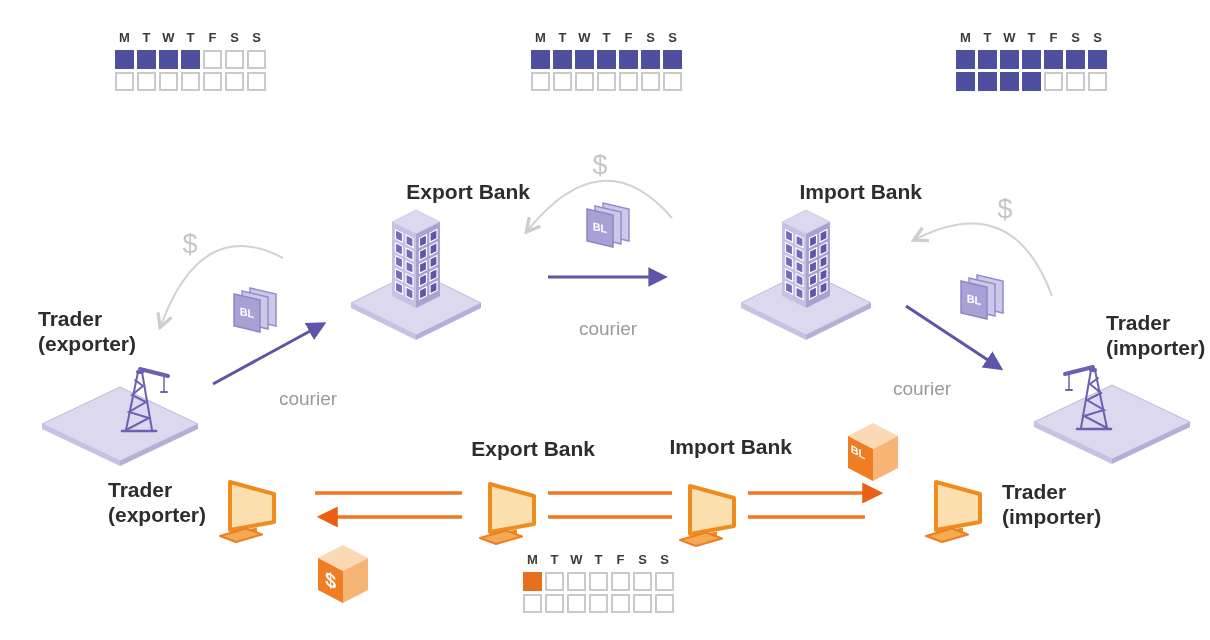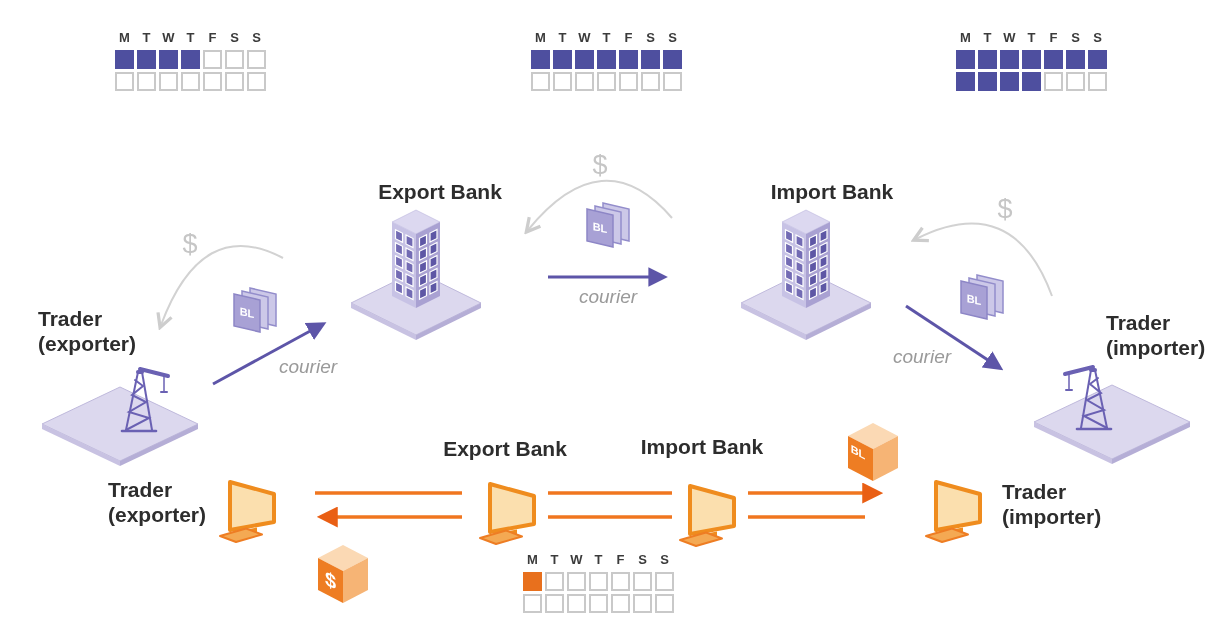--- a/index.html
+++ b/index.html
@@ -9,22 +9,22 @@
   
   .cal{position:absolute;}
   .cal-head{display:flex;gap:3px;margin-bottom:5px;}
   .cal-head span{width:19px;text-align:center;font-size:13px;font-weight:700;color:#3b3b3b;}
   .cal-row{display:flex;gap:3px;margin-bottom:3px;}
   .cal-cell{width:19px;height:19px;box-sizing:border-box;border:2px solid #c9c9c9;background:#fff;}
   .f-purple{background:#4e4f9f;border-color:#4e4f9f;}
   .f-orange{background:#e8701d;border-color:#e8701d;}
   
   .lbl{position:absolute;font-size:21px;font-weight:600;color:#2d2d2d;line-height:25px;white-space:nowrap;}
-  .lbl.center{text-align:center;}
-  .courier{position:absolute;font-style:italic;font-size:19px;color:#9a9a9a;width:100px;text-align:center;}
+  .lbl.center{text-align:right;}
+  .courier{position:absolute;font-size:19px;color:#9a9a9a;width:100px;text-align:center;margin-top:32px;}
   svg{position:absolute;overflow:visible;}
   text{font-family:"Liberation Sans", sans-serif;}
 </style>
 </head>
 <body>
 
 <div id="canvas">
 
   <div class="cal" style="left:115px;top:30px">
       <div class="cal-head">

